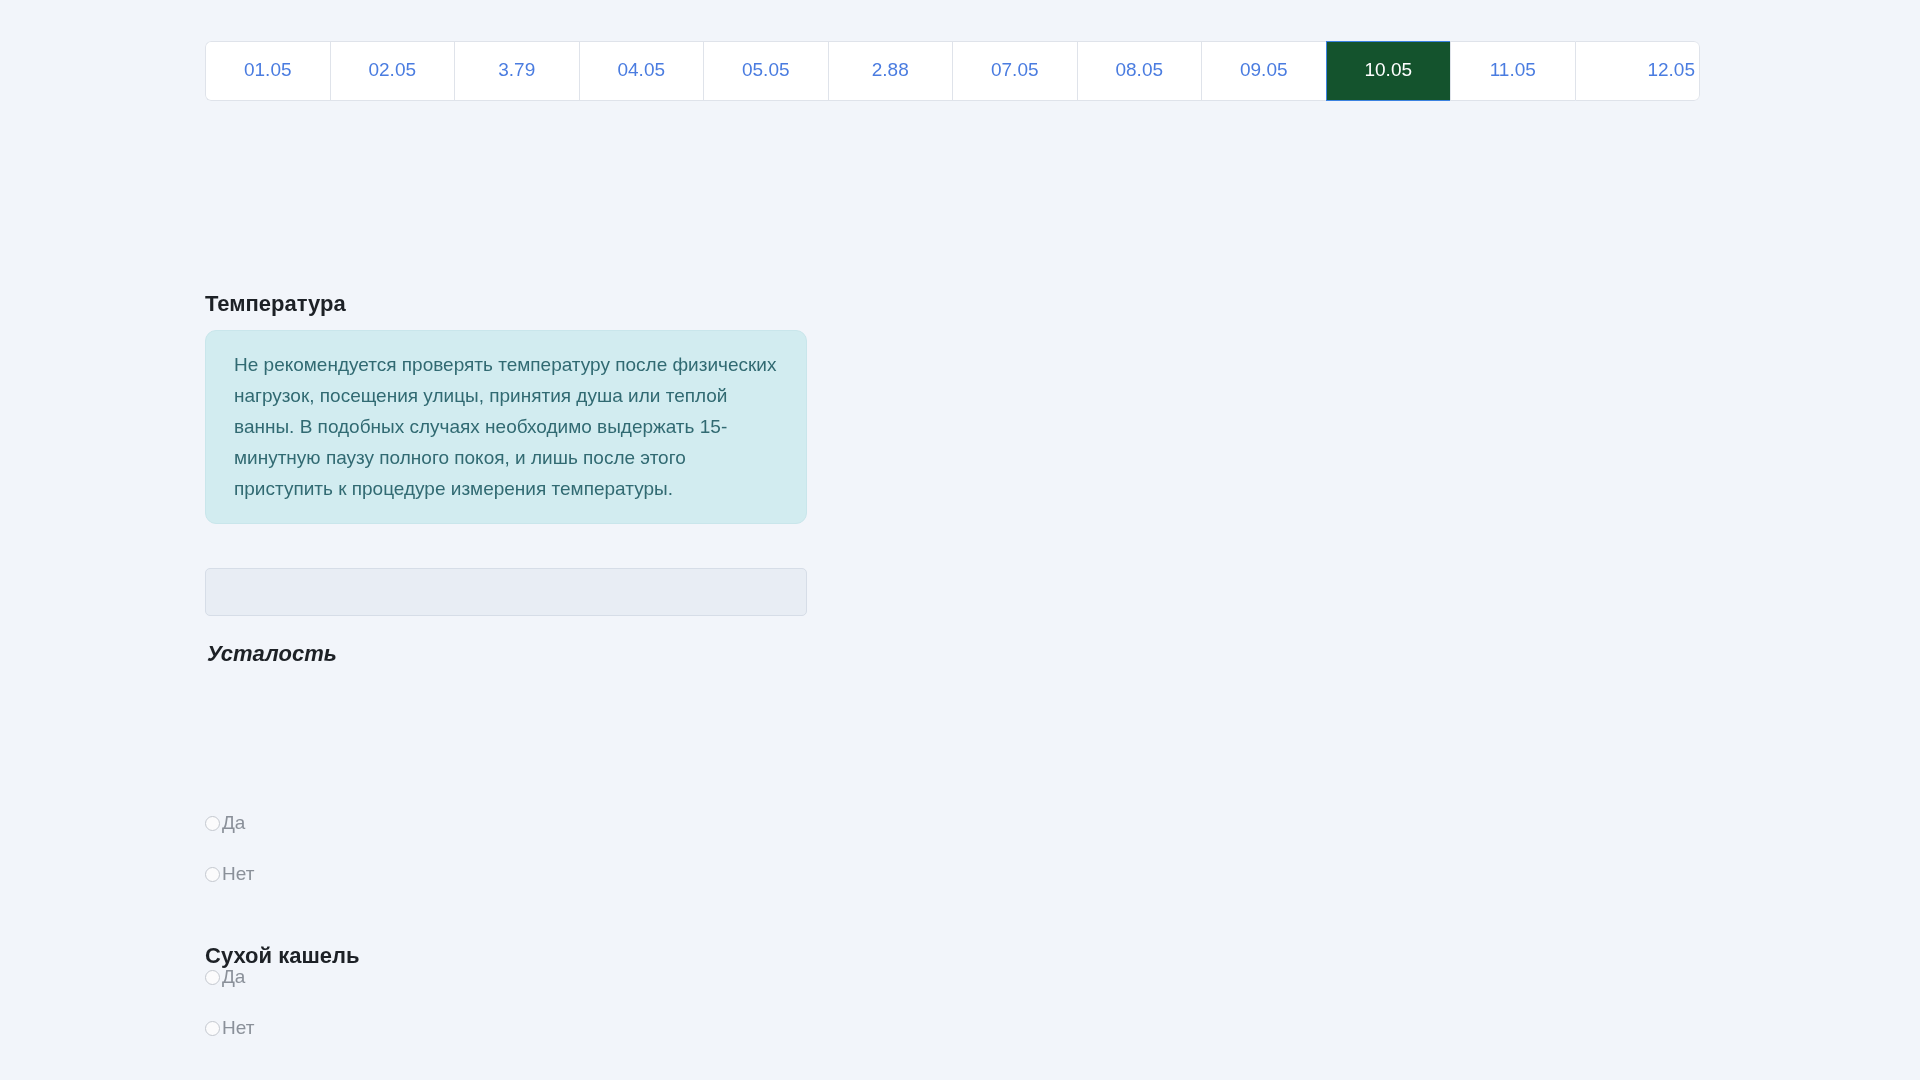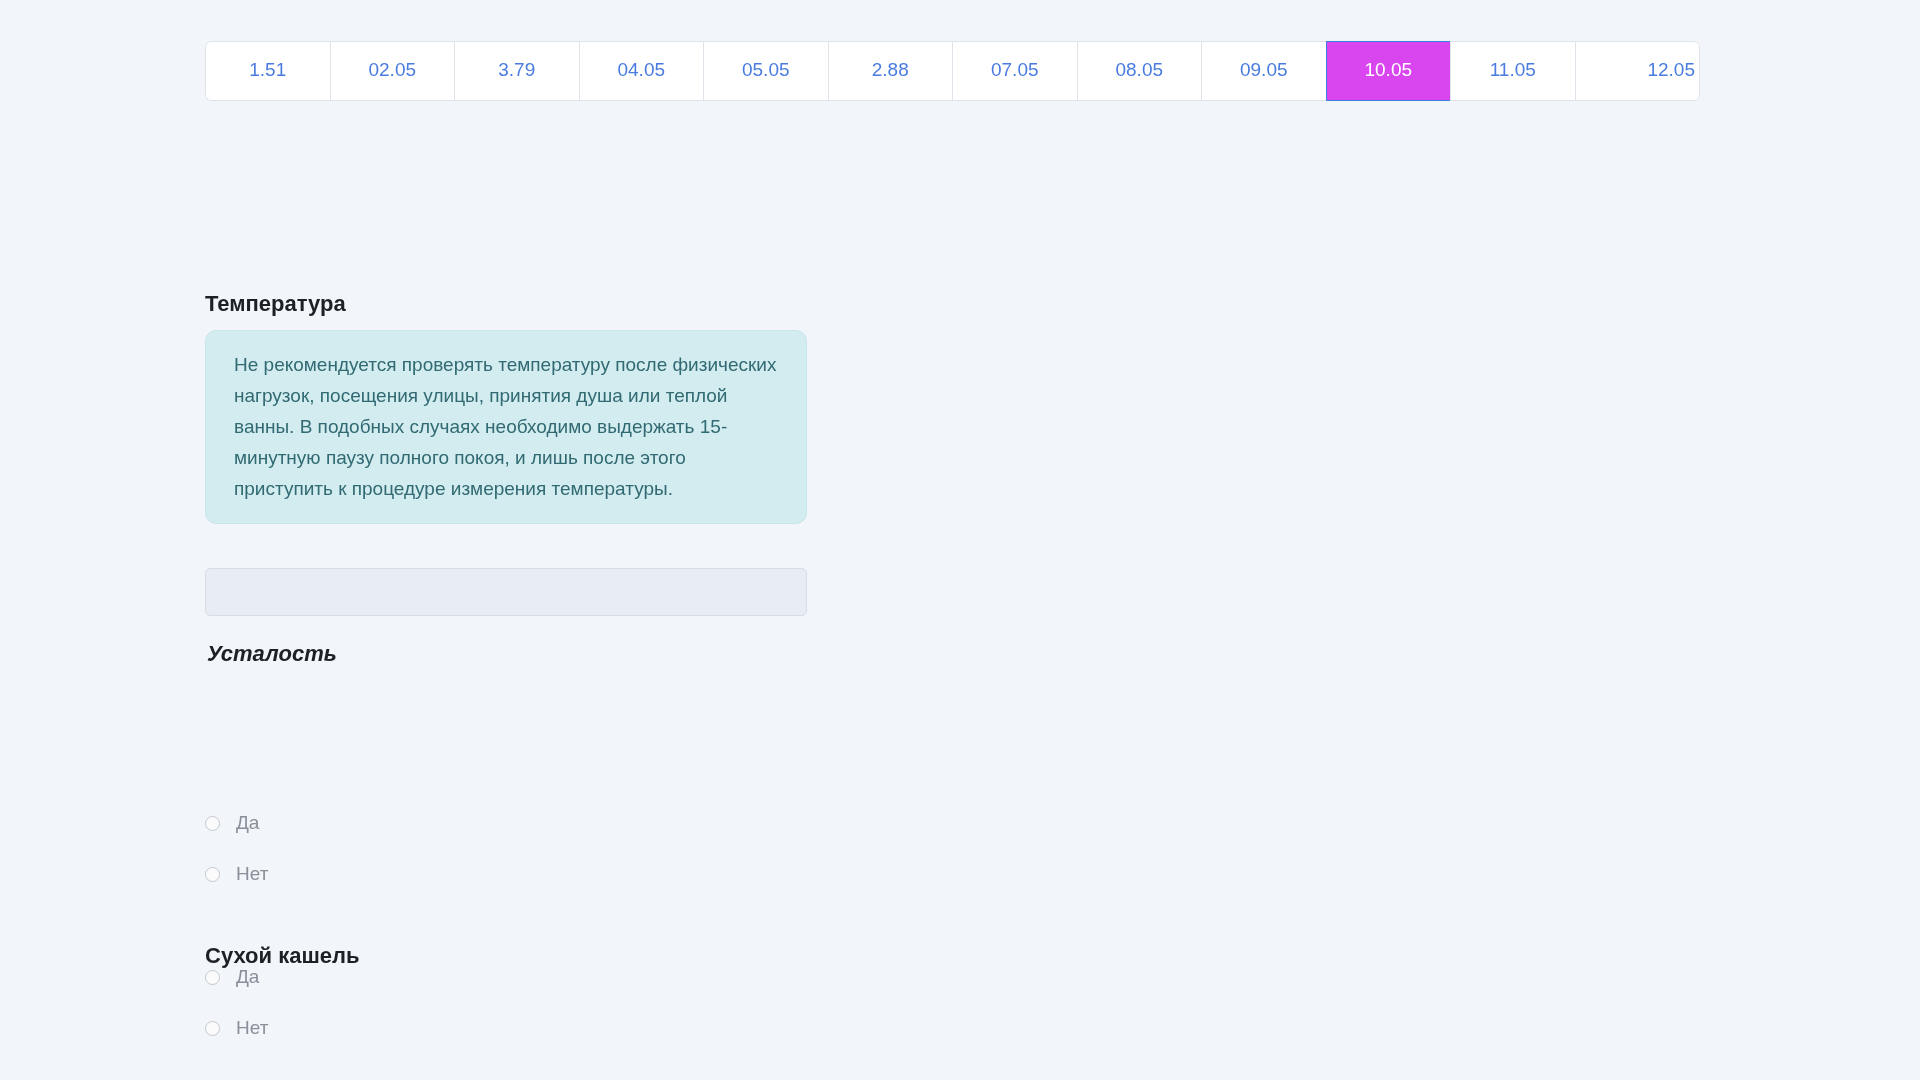--- a/index.html
+++ b/index.html
@@ -86,21 +86,21 @@
     font-size: 19px;
     line-height: 1.2;
     padding: 17px 4px 18px 4px;
     cursor: pointer;
     user-select: none;
   }
   .tab:last-child { border-right-width: 1px; text-align: right; }
   .tab:first-child { border-top-left-radius: 6px; border-bottom-left-radius: 6px; }
   .tab:last-child  { border-top-right-radius: 6px; border-bottom-right-radius: 6px; }
   .tab.active {
-    background: #d946ef;
+    background: #14532d;
     border-color: #3b82e0;
     color: #ffffff;
   }
   .tab.active + .tab { border-left-width: 1px; }
   .field-label {
     font-size: 22px;
     font-weight: bold;
     color: #1d2126;
     line-height: 1.3;
   }
@@ -125,21 +125,21 @@
     font-family: inherit;
     font-size: 19px;
     color: #394049;
     padding: 0 14px;
     outline: none;
   }
 
   .radio-row {
     display: flex;
     align-items: center;
-    gap: 16px;
+    gap: 2px;
     cursor: pointer;
     width: max-content;
   }
   .radio-dot {
     width: 15px;
     height: 15px;
     border-radius: 50%;
     border: 1px solid #c4c8cf;
     background: #fbfbfc;
     flex: 0 0 auto;
@@ -165,21 +165,21 @@
 </style>
 </head>
 <body>
 
 <div class="page">
 
   <div class="container">
 
 
     <div class="tabs">
-      <div class="tab">1.51</div>
+      <div class="tab">01.05</div>
       <div class="tab">02.05</div>
       <div class="tab">3.79</div>
       <div class="tab">04.05</div>
       <div class="tab">05.05</div>
       <div class="tab">2.88</div>
       <div class="tab">07.05</div>
       <div class="tab">08.05</div>
       <div class="tab">09.05</div>
       <div class="tab active">10.05</div>
       <div class="tab">11.05</div>

